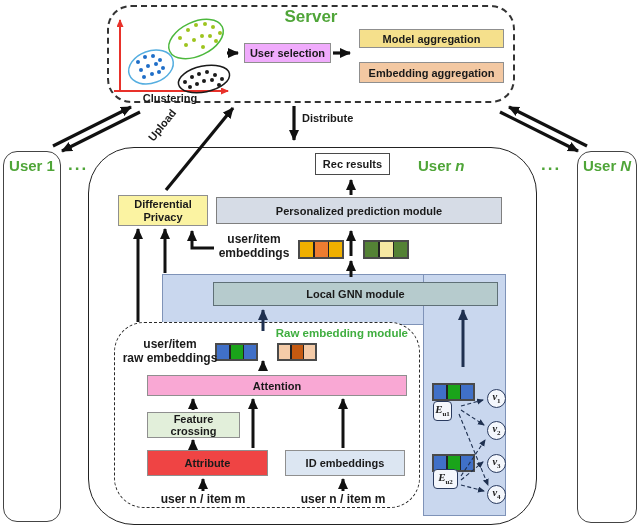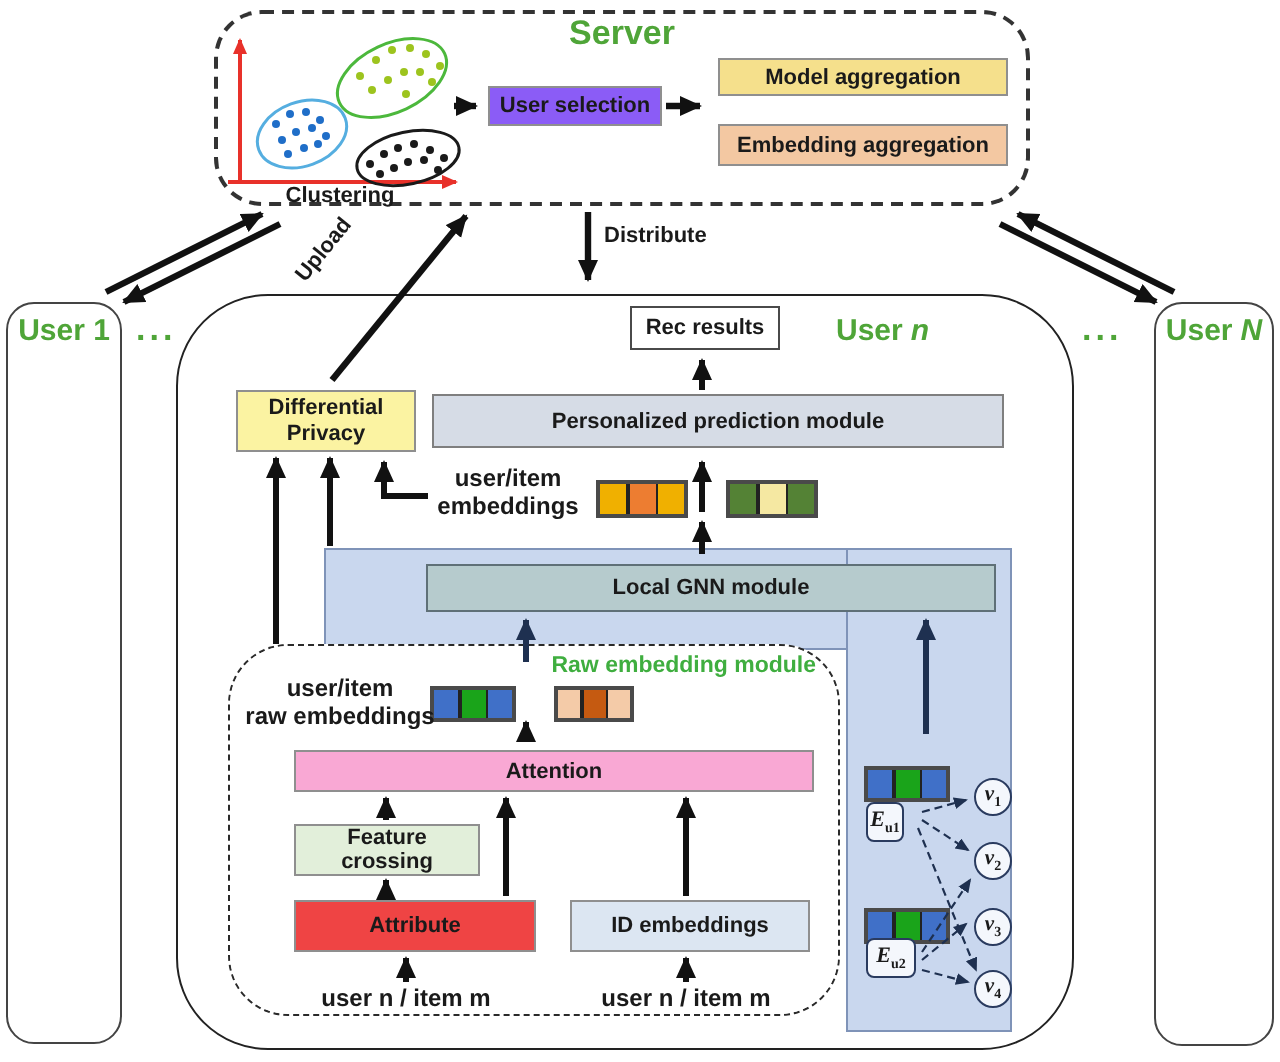--- a/index.html
+++ b/index.html
@@ -26,21 +26,21 @@
 </head>
 <body>
 
 <div id="stage">
 
   <div class="abs z1" style="left:107px;top:5px;width:408px;height:98px;border:2px dashed #333;border-radius:24px;background:#fff;"></div>
   <div class="abs z6 green" style="left: 107px; top: 7px; width: 408px; text-align: center; font-size: 17px; color: rgb(79, 165, 56);">Server</div>
 
   <div class="lbl z6" style="left:120px;top:92px;width:100px;text-align:center;">Clustering</div>
 
-  <div class="box z4" style="left: 244px; top: 43px; width: 87px; height: 20px; background: #8b5cf6;">User selection</div>
+  <div class="box z4" style="left: 244px; top: 43px; width: 87px; height: 20px; background: #f0abfc;">User selection</div>
   <div class="box z4" style="left: 359px; top: 62px; width: 145px; height: 21px; background: rgb(243, 200, 162);">Embedding aggregation</div>
   <div class="box z4" style="left: 359px; top: 29px; width: 145px; height: 19px; background: rgb(245, 224, 140);">Model aggregation</div>
 
   <div class="lbl z6" style="left:133px;top:119px;width:58px;text-align:center;transform:rotate(-51deg);">Upload</div>
   <div class="lbl z6" style="left:302px;top:112px;">Distribute</div>
 
   <div class="abs z1" style="left:3px;top:151px;width:58px;height:371px;border:1.6px solid #444;border-radius:14px;background:#fff;"></div>
   <div class="abs z6 green" style="left: 3px; top: 157px; width: 58px; text-align: center; font-size: 15px; color: rgb(79, 165, 56);">User 1</div>
   <div class="abs z6 green" style="left: 68px; top: 155px; font-size: 17px; letter-spacing: 2px; color: rgb(79, 165, 56);">...</div>
 

